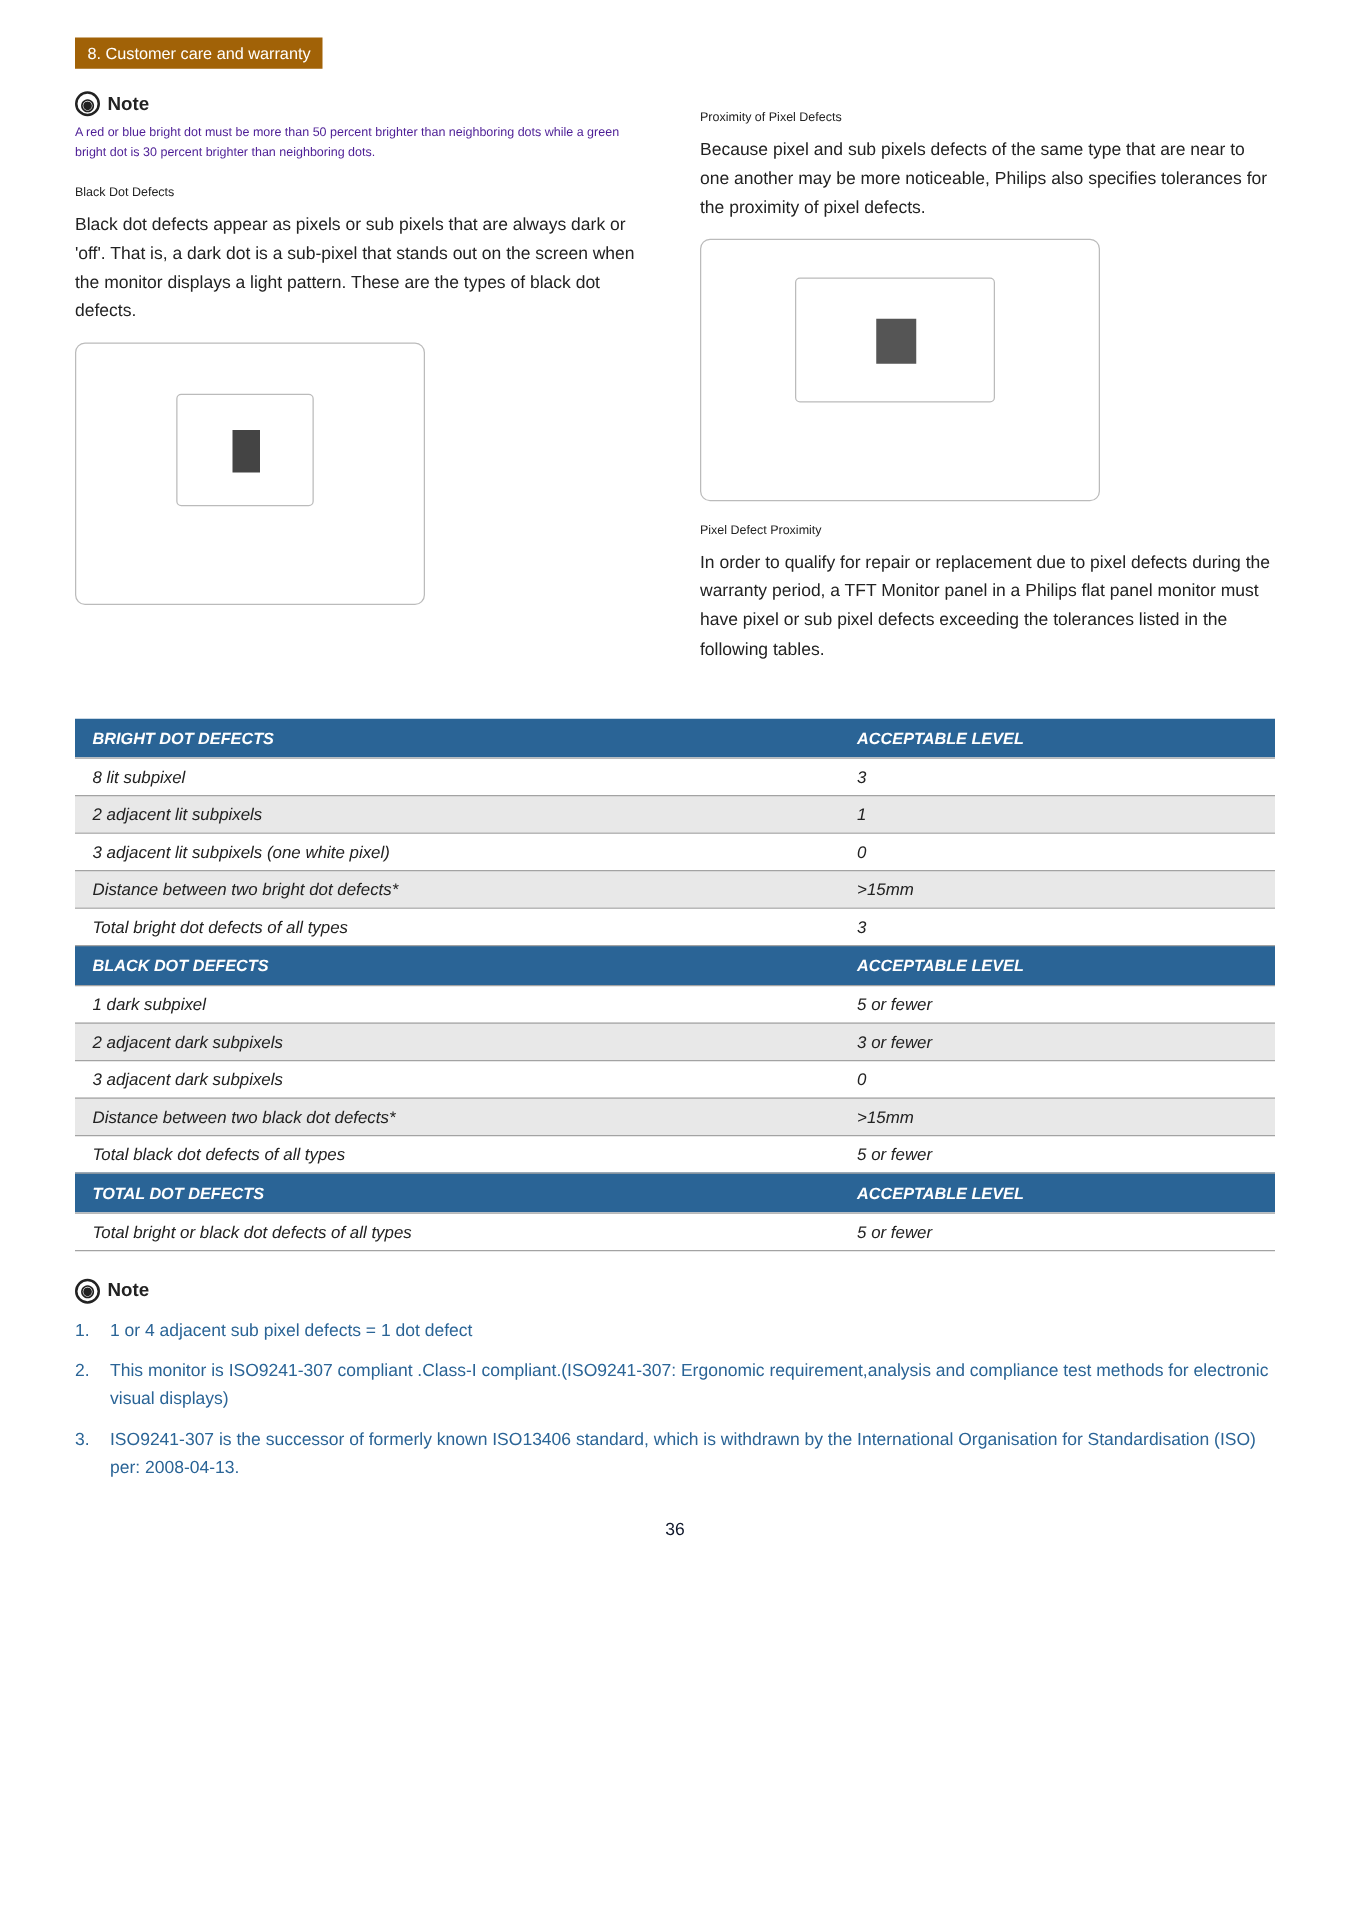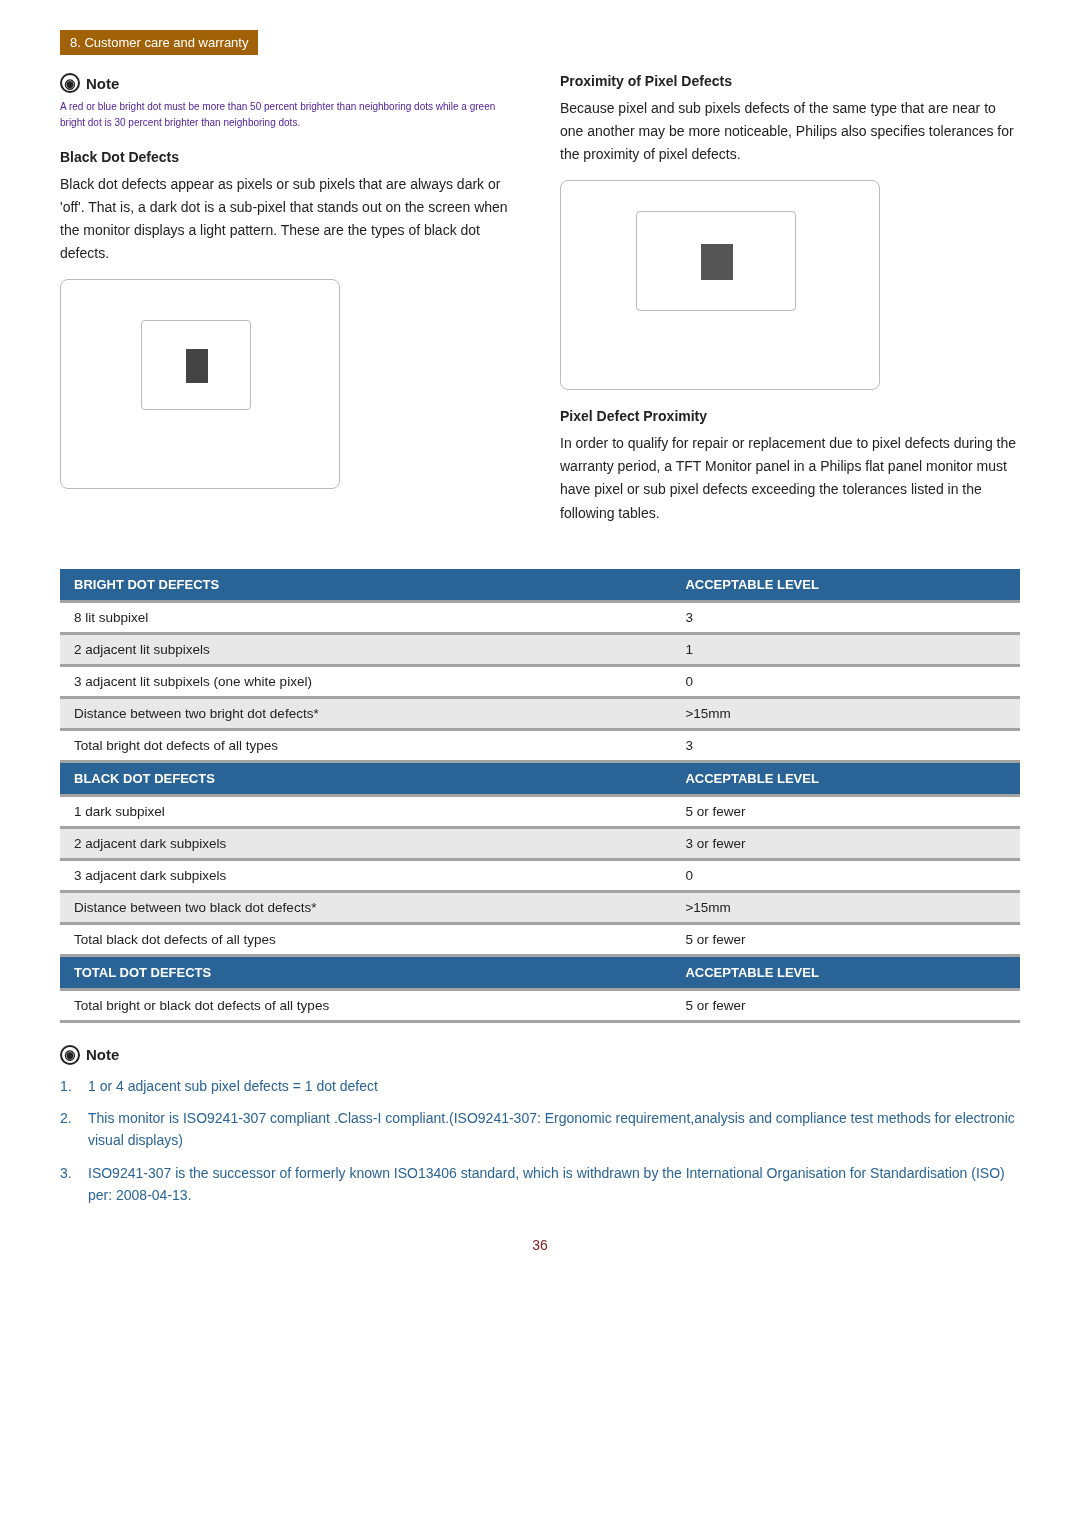--- a/index.html
+++ b/index.html
@@ -59,24 +59,24 @@
       font-weight: bold;
       flex-shrink: 0;
     }
     .note-text {
       color: #4c1d95;
       font-size: 10px;
       line-height: 1.6;
     }
     
     .section-heading {
-      font-weight: bold;
-      font-size: 14px;
+      font-weight: normal;
+      font-size: 10px;
       margin-bottom: 8px;
-      margin-top: 0;
+      margin-top: 16px;
     }
     .section-body {
       font-size: 14px;
       line-height: 1.65;
       margin-bottom: 14px;
     }
     
     .diagram-box {
       border: 1.5px solid #bbb;
       border-radius: 8px;
@@ -138,21 +138,22 @@
       font-size: 13px;
     }
     .defects-table tr.even-row td {
       background: #e8e8e8;
     }
     .defects-table tr.odd-row td {
       background: #fff;
     }
     .defects-table td {
       padding: 7px 14px;
-      border-bottom: 3px solid #a3a3a3;
+      border-bottom: 1px solid #a3a3a3;
+      font-style: italic;
     }
     .defects-table td.value-col {
       text-align: left;
     }
     .defects-table .section-header-row td {
       background: #2a6496;
       color: #fff;
       font-weight: bold;
       padding: 8px 14px;
       text-transform: uppercase;
@@ -179,21 +180,21 @@
     }
     .bottom-notes ol li .li-num {
       min-width: 20px;
       font-weight: normal;
     }
     
     .page-number {
       text-align: center;
       margin-top: 30px;
       font-size: 14px;
-      color: #7f1d1d;
+      color: #0f172a;
     }
   </style>
 </head>
 <body>
 
 <div class="page-wrapper">
 
   
   <div class="header-bar">8. Customer care and warranty</div>
 

